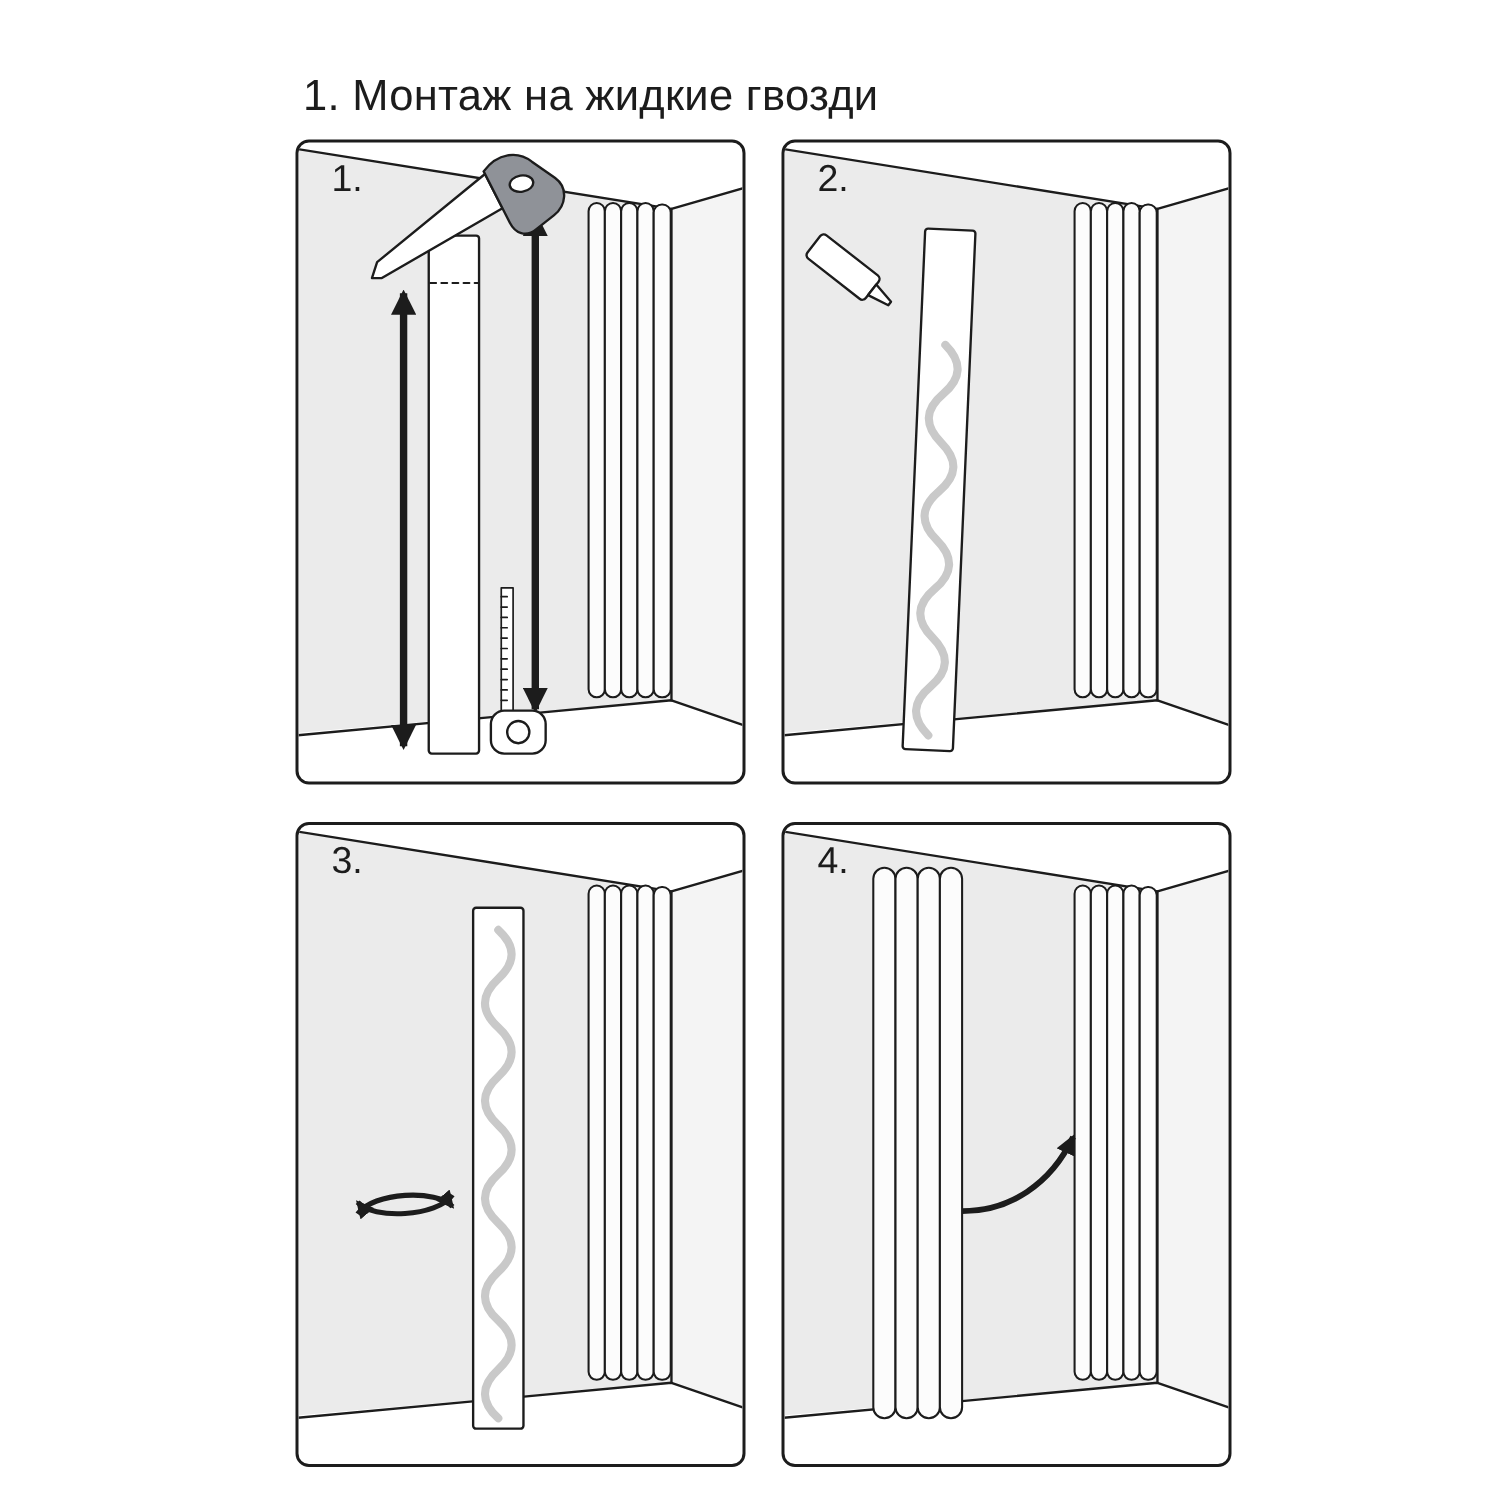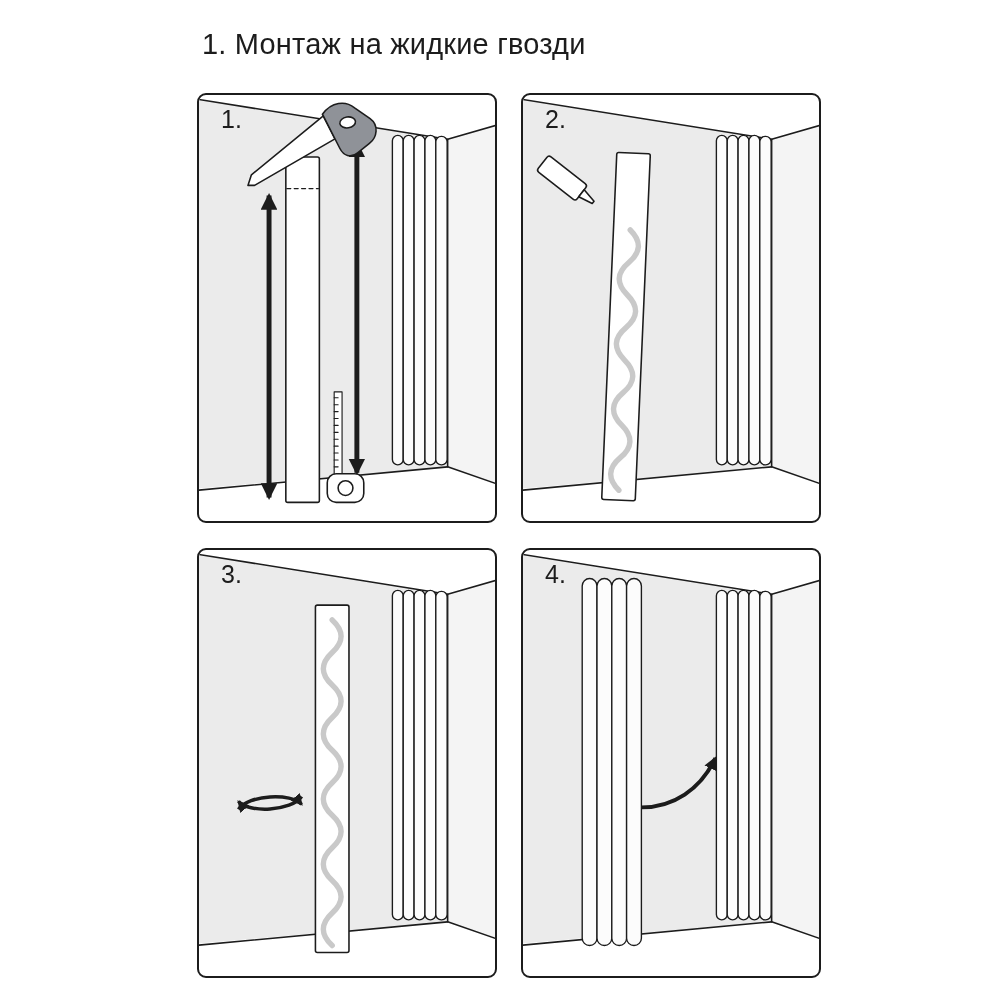--- a/index.html
+++ b/index.html
@@ -4,21 +4,21 @@
 <style>
   * { margin:0; padding:0; box-sizing:border-box; }
   html,body { width:1000px; height:1000px; }
   body {
     background: var(--background,#fff);
     font-family: "Liberation Sans", sans-serif;
     position: relative;
     color: var(--outline,#1c1c1c);
   }
   .title {
-    position:absolute; left:202px; top:28px;
+    position:absolute; left:202px; top:48px;
     font-size:29px; font-weight:500; letter-spacing:.2px;
     color: var(--outline,#1c1c1c);
   }
   .panel {
     position:absolute; width:300px; height:430px;
     border:2px solid var(--outline,#1c1c1c);
     border-radius:9px; background:#fff; overflow:hidden;
   }
   #p1{left:197px;top:93px} #p2{left:521px;top:93px}
   #p3{left:197px;top:548px} #p4{left:521px;top:548px}

